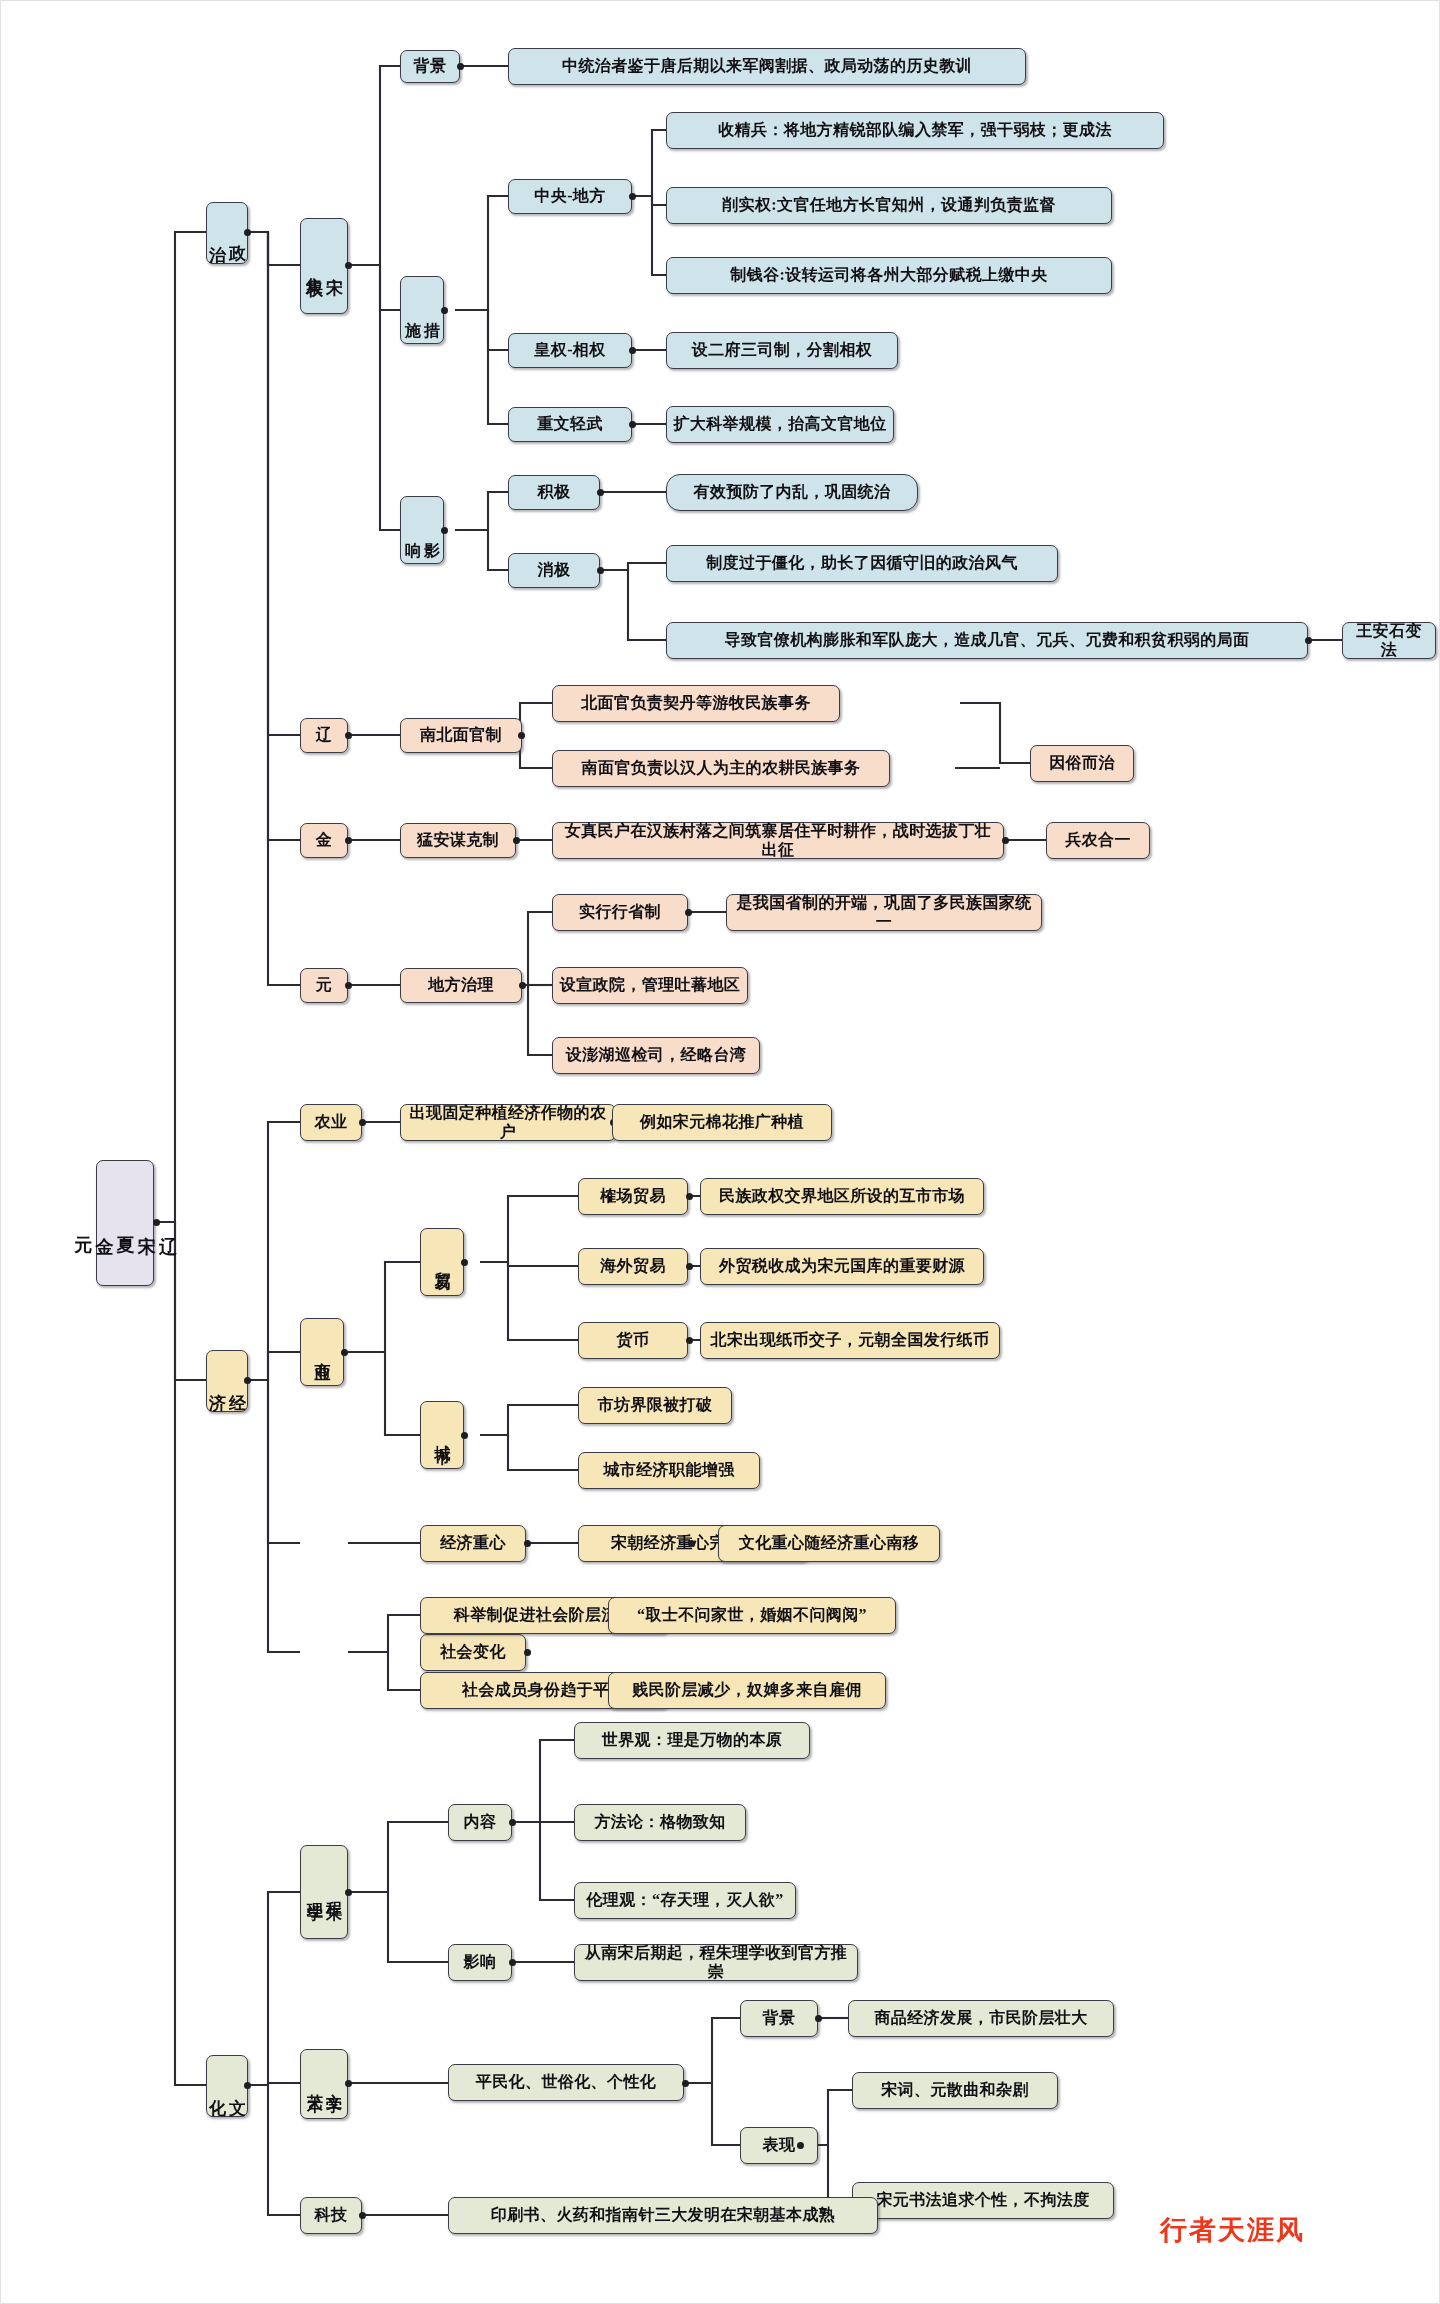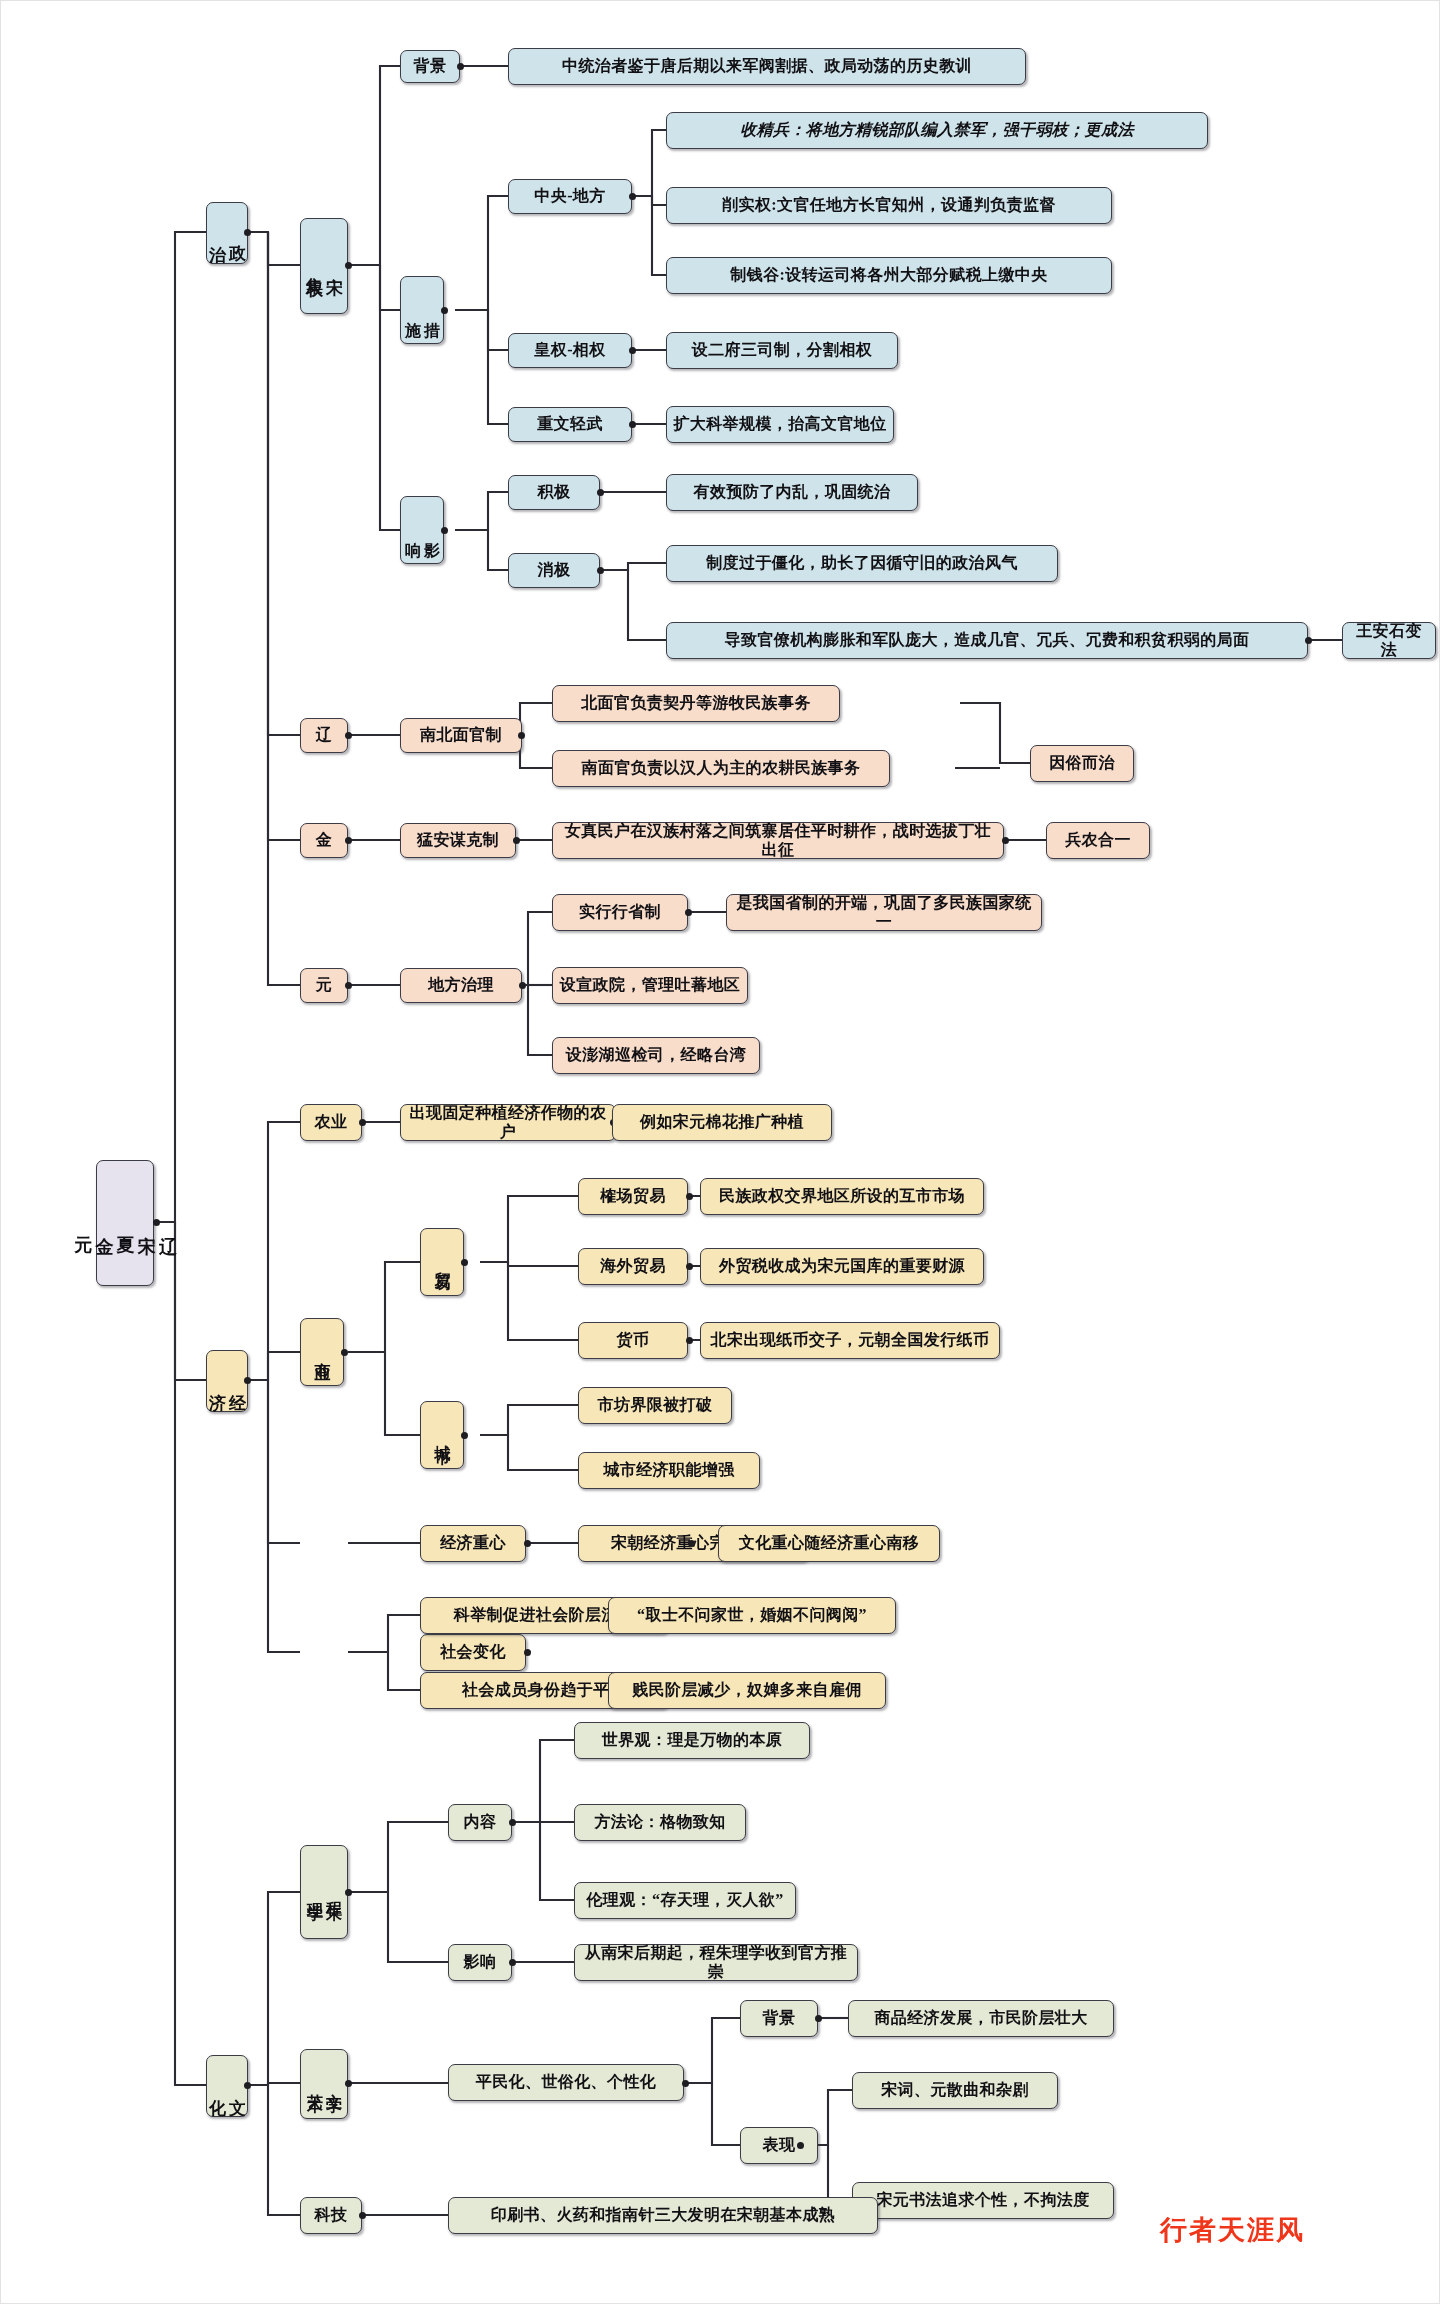--- a/index.html
+++ b/index.html
@@ -202,35 +202,35 @@
 
   <div class="node pol v" style="left:400px; top:496px; width:44px; height:68px; font-size:16px;">影
 响</div>
   <div class="dot" style="left:441px; top:527px;"></div>
 
   <div class="node pol" style="left:508px; top:48px; width:518px; height:37px; font-size:16px;">中统治者鉴于唐后期以来军阀割据、政局动荡的历史教训</div>
 
   <div class="node pol" style="left:508px; top:179px; width:124px; height:35px; font-size:16px;">中央-地方</div>
   <div class="dot" style="left:629px; top:193px;"></div>
 
-  <div class="node pol" style="left:666px; top:112px; width:542px; height:37px; font-size:16px;font-style:italic;">收精兵：将地方精锐部队编入禁军，强干弱枝；更成法</div>
+  <div class="node pol" style="left:666px; top:112px; width:498px; height:37px; font-size:16px;">收精兵：将地方精锐部队编入禁军，强干弱枝；更成法</div>
   <div class="node pol" style="left:666px; top:187px; width:446px; height:37px; font-size:16px;">削实权:文官任地方长官知州，设通判负责监督</div>
   <div class="node pol" style="left:666px; top:257px; width:446px; height:37px; font-size:16px;">制钱谷:设转运司将各州大部分赋税上缴中央</div>
 
   <div class="node pol" style="left:508px; top:333px; width:124px; height:35px; font-size:16px;">皇权-相权</div>
   <div class="dot" style="left:629px; top:347px;"></div>
   <div class="node pol" style="left:666px; top:332px; width:232px; height:37px; font-size:16px;">设二府三司制，分割相权</div>
 
   <div class="node pol" style="left:508px; top:407px; width:124px; height:35px; font-size:16px;">重文轻武</div>
   <div class="dot" style="left:629px; top:421px;"></div>
   <div class="node pol" style="left:666px; top:406px; width:228px; height:37px; font-size:16px;">扩大科举规模，抬高文官地位</div>
 
   <div class="node pol" style="left:508px; top:475px; width:92px; height:35px; font-size:16px;">积极</div>
   <div class="dot" style="left:597px; top:489px;"></div>
-  <div class="node pol" style="left:666px; top:474px; width:252px; height:37px; font-size:16px;">有效预防了内乱，巩固统治</div>
+  <div class="node pol" style="left:666px; top:474px; width:252px; height:37px; font-size:16px;border-radius:14px;">有效预防了内乱，巩固统治</div>
 
   <div class="node pol" style="left:508px; top:553px; width:92px; height:35px; font-size:16px;">消极</div>
   <div class="dot" style="left:597px; top:567px;"></div>
   <div class="node pol" style="left:666px; top:622px; width:642px; height:37px; font-size:16px;">导致官僚机构膨胀和军队庞大，造成几官、冗兵、冗费和积贫积弱的局面</div>
   <div class="node pol" style="left:666px; top:545px; width:392px; height:37px; font-size:16px;">制度过于僵化，助长了因循守旧的政治风气</div>
   <div class="dot" style="left:1305px; top:637px;"></div>
   <div class="node pol" style="left:1342px; top:622px; width:94px; height:37px; font-size:16px;">王安石变法</div>
 
   <div class="node pink" style="left:300px; top:718px; width:48px; height:35px; font-size:16px;">辽</div>
   <div class="dot" style="left:345px; top:732px;"></div>

